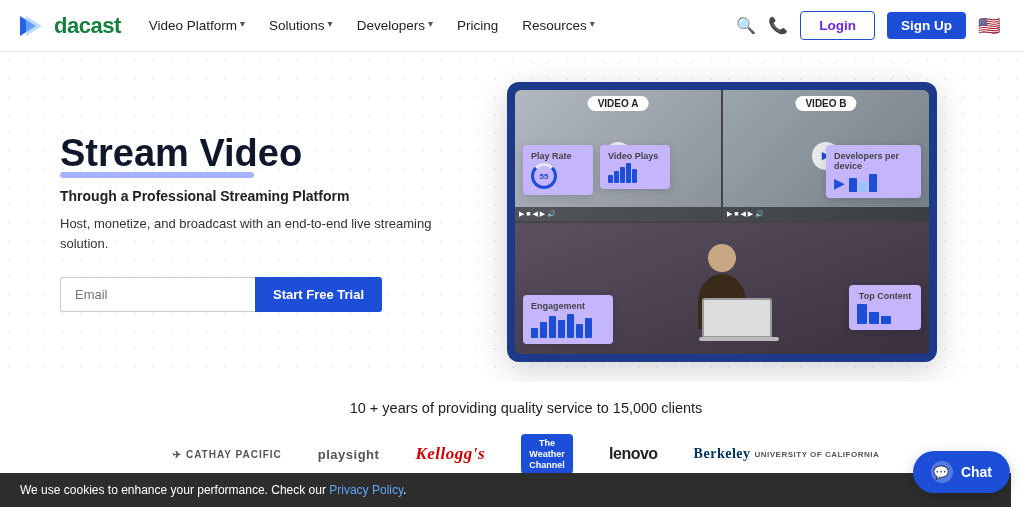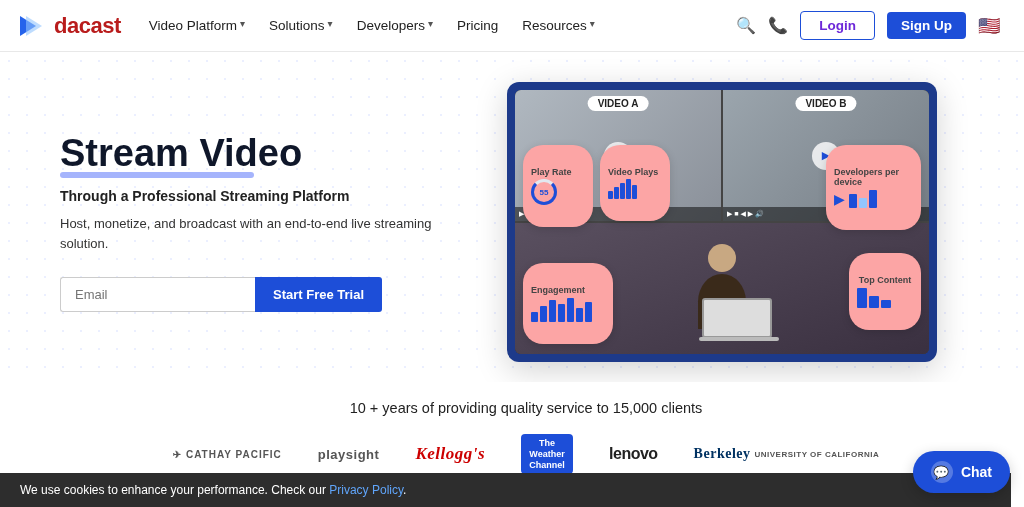--- a/index.html
+++ b/index.html
@@ -22,21 +22,21 @@
       gap: 6px;
       margin-right: 18px;
     }
     .logo-icon {
       width: 28px;
       height: 28px;
     }
     .logo-text {
       font-size: 22px;
       font-weight: bold;
-      color: #b91c1c;
+      color: #15803d;
       letter-spacing: -0.5px;
     }
     .nav-links {
       display: flex;
       align-items: center;
       gap: 4px;
       flex: 1;
     }
     .nav-item {
       display: flex;
@@ -229,23 +229,23 @@
     }
 
     
     .stats-overlay {
       position: absolute;
       inset: 0;
       pointer-events: none;
     }
     .stat-card {
       position: absolute;
-      background: #fca5a5;
-      border-radius: 20px;
-      padding: 22px 8px;
+      background: #c4b5fd;
+      border-radius: 4px;
+      padding: 6px 8px;
       box-shadow: 0 2px 8px rgba(0,0,0,0.15);
       font-size: 9px;
       color: #333;
     }
     .stat-card-title {
       font-weight: 700;
       font-size: 9px;
       margin-bottom: 2px;
       color: #444;
     }

